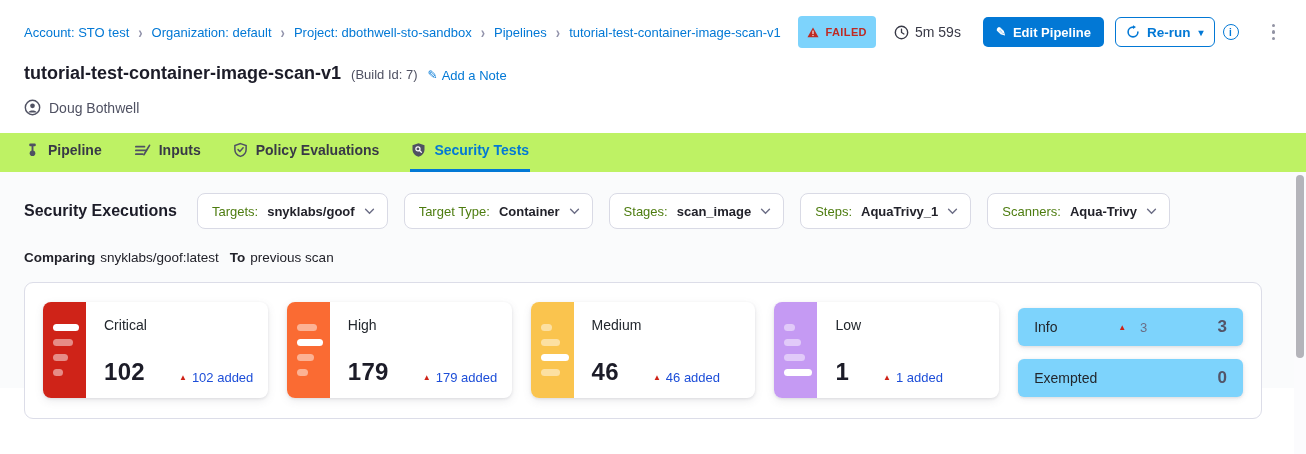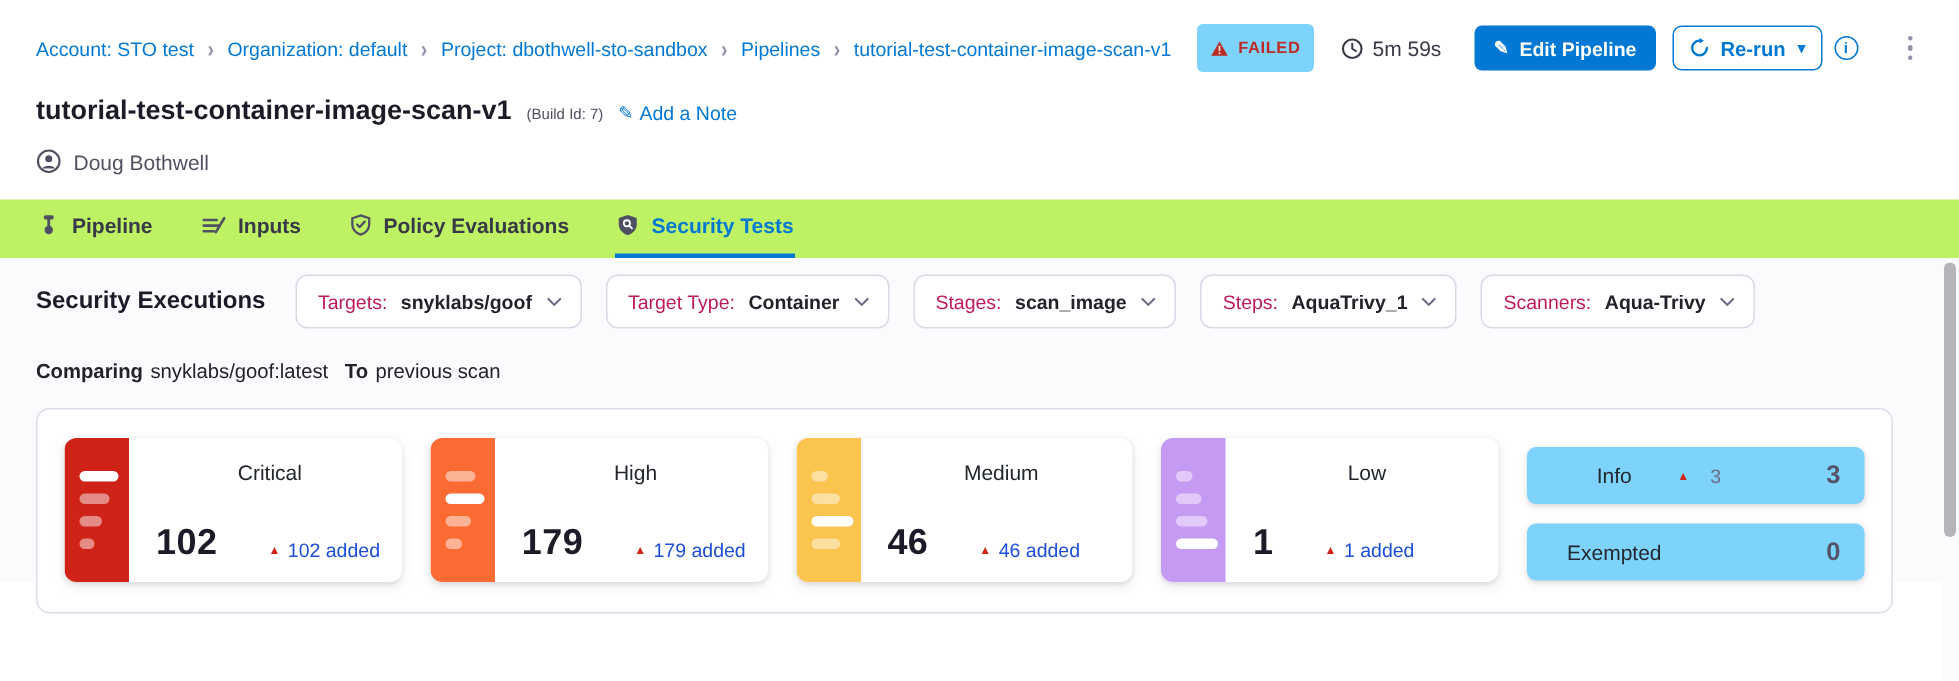--- a/index.html
+++ b/index.html
@@ -24,43 +24,43 @@
     border:1.5px solid #0278d5; border-radius:6px; height:30px; padding:0 10px; font-size:13.5px; font-weight:700;
     cursor:pointer; font-family:"Liberation Sans",sans-serif; }
   .caret { font-size:10px; margin-left:1px; }
   .info-circle { margin-left:8px; width:16px; height:16px; border:1.5px solid #0278d5; border-radius:50%;
     color:#0278d5; font-size:10px; font-weight:700; display:flex; align-items:center; justify-content:center; cursor:pointer; }
   .kebab { margin-left:30px; margin-right:10px; display:flex; flex-direction:column; gap:3px; cursor:pointer; padding:3px; }
   .kebab i { width:3.5px; height:3.5px; border-radius:50%; background:#9293a3; }
 
   .title-row { display:flex; align-items:baseline; gap:10px; margin-top:15px; padding-left:0; }
   .page-title { font-size:18px; font-weight:700; color:#1c1c28; }
-  .build-id { font-size:10px; color:#4f5162; }
+  .build-id { font-size:13px; color:#4f5162; }
   .add-note { display:flex; align-items:center; gap:4px; color:#0278d5; font-size:13px; cursor:pointer; }
   .pencil { font-size:12px; }
 
   .author-row { display:flex; align-items:center; gap:8px; margin-top:15px; font-size:14px; color:#4f5162; }
 
   
   .tabs { display:flex; gap:30px; padding:0 24px; margin-top:17px; background:#bef264; }
   .tab { display:flex; align-items:center; gap:8px; font-size:14px; font-weight:600; color:#383946;
     padding:9px 1px 11px 1px; border-bottom:3px solid transparent; cursor:pointer; }
   .tab.active { color:#0278d5; border-bottom-color:#0278d5; }
 
   
   .banner { margin-top:6px; height:30px; background:#d9dae5; display:flex; align-items:center; gap:10px;
     padding:0 24px; font-size:13.5px; color:#1c1c28; width:1294px; }
 
   
-  .content { background:#fafbfc; height:216px; padding:11px 0 0 24px;text-align:center; }
+  .content { background:#fafbfc; height:216px; padding:21px 0 0 24px; }
   .filters-row { display:flex; align-items:center; gap:16px; }
   .sec-heading { font-size:16px; font-weight:700; color:#1c1c28; margin-right:4px; }
   .pill { display:flex; align-items:center; gap:9px; background:#fff; border:1px solid #d9dae5; border-radius:8px;
     height:36px; padding:0 12px 0 14px; font-size:13px; cursor:pointer; white-space:nowrap; }
-  .pill .lab { color:#be185d; }
+  .pill .lab { color:#4d7c0f; }
   .pill .val { color:#22222a; font-weight:700; }
   .comparing { margin-top:21px; font-size:13.5px; color:#22222a; display:flex; gap:5px; align-items:baseline; }
   .comparing .bold { font-weight:700; }
   .comparing .to { margin-left:6px; }
 
   
   .overview { margin-top:17px; width:1238px; height:137px; background:#fff; border:1px solid #dcdde8;
     border-radius:9px; padding:19px 18px; display:flex; gap:19px; }
   .sev-card { flex:1; height:96px; background:#fff; border-radius:8px; overflow:hidden; display:flex;
     box-shadow:0 1px 3px rgba(40,41,61,.10), 0 3px 8px rgba(96,97,112,.12); }

